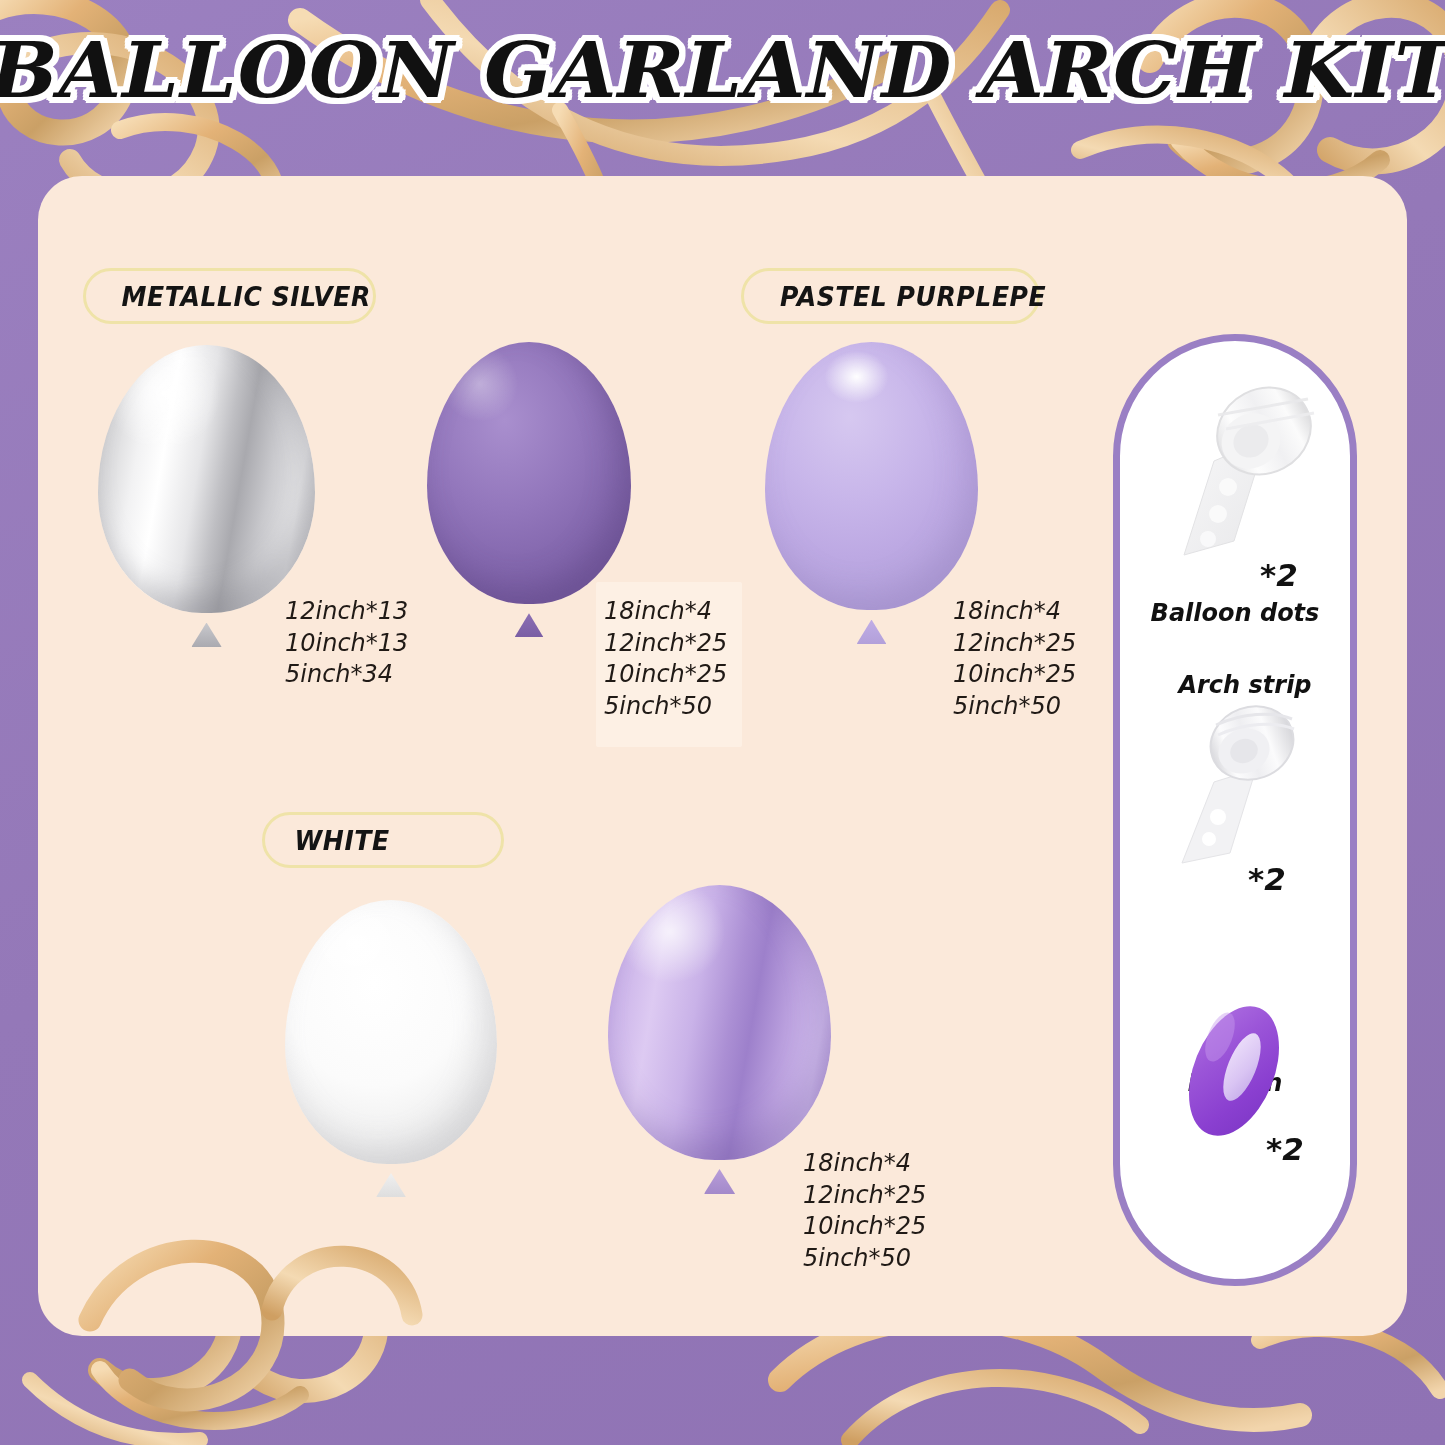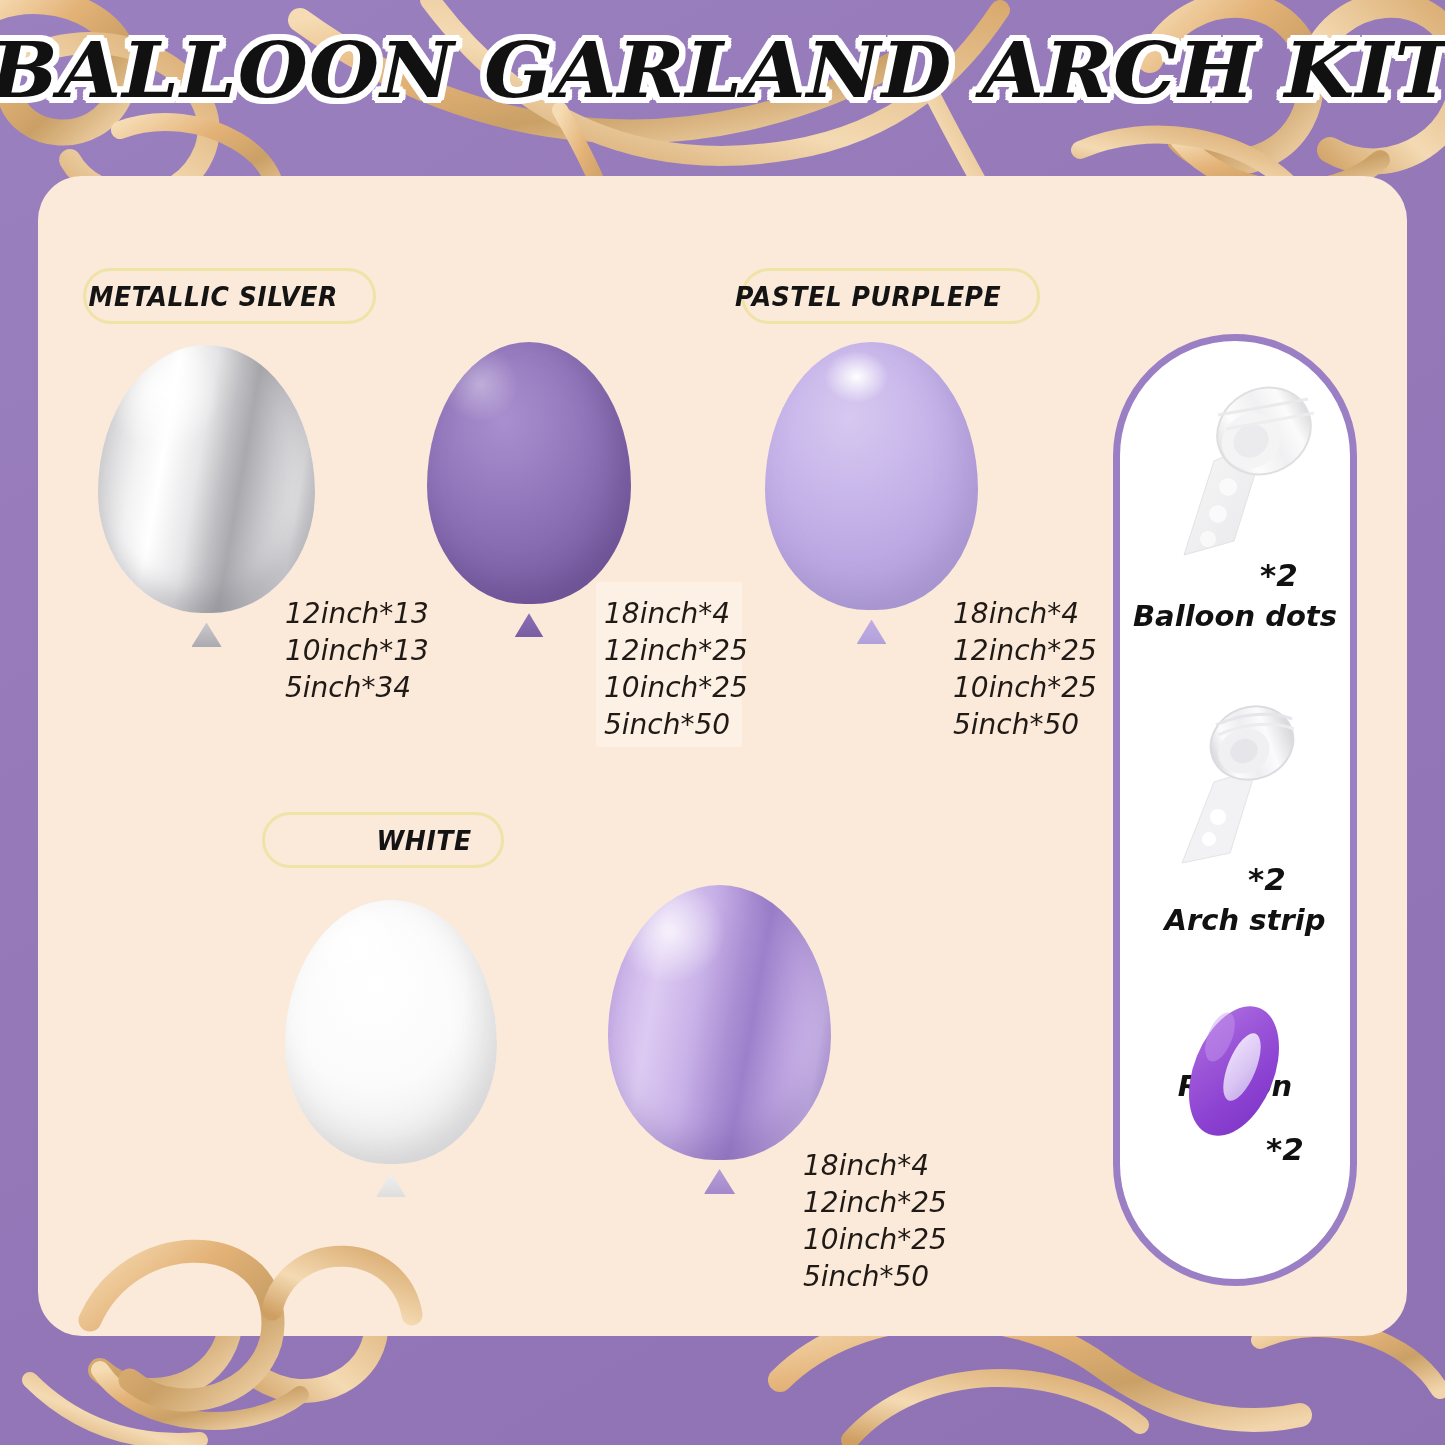--- a/index.html
+++ b/index.html
@@ -39,38 +39,38 @@
     z-index:40;
   }
 
   
   .pill{
     position:absolute;
     border:3px solid #efe3a8;
     background:#fbe9da;
     border-radius:30px;
     height:56px;
-    display:flex;align-items:center;justify-content:flex-end;
+    display:flex;align-items:center;justify-content:flex-start;
     padding:0 26px;
     box-sizing:border-box;
   }
   .pill-label{
     font-family:"DejaVu Sans",sans-serif;
     font-weight:bold;font-style:italic;
     font-size:27px;letter-spacing:0.6px;
     color:#141414;white-space:nowrap;
     transform:scaleX(0.93);
   }
 
   
   .sizes{
     position:absolute;
     font-family:"DejaVu Sans",sans-serif;
     font-style:italic;
-    font-size:28px;line-height:1.32;
+    font-size:24px;line-height:1.32;
     color:#201a16;white-space:nowrap;
   }
   .sizes .ln{display:block;}
   .size-patch{
     position:absolute;background:#fdf0e4;border-radius:2px;
   }
 
   
   .balloon{position:absolute;}
   .balloon .body{position:absolute;left:0;top:0;width:100%;height:88%;
@@ -83,21 +83,21 @@
   
   .panel{
     position:absolute;left:1113px;top:334px;width:244px;height:952px;
     background:#ffffff;border:7px solid #9a7fc4;
     border-radius:122px;box-sizing:border-box;
   }
   .acc{position:absolute;width:100%;text-align:center;}
   .acc-name{
     font-family:"DejaVu Sans",sans-serif;
     font-weight:bold;font-style:italic;
-    font-size:29px;color:#111;white-space:nowrap;
+    font-size:24px;color:#111;white-space:nowrap;
   }
   .acc-qty{
     position:absolute;
     font-family:"DejaVu Sans",sans-serif;
     font-weight:bold;font-style:italic;
     font-size:31px;color:#111;
   }
   .acc-art{position:absolute;}
 </style>
 </head>
@@ -333,21 +333,21 @@
 
           <ellipse cx="100" cy="66" rx="42" ry="36" fill="url(#clearroll)" transform="rotate(-20 100 66)"></ellipse>
           <ellipse cx="100" cy="66" rx="42" ry="36" fill="none" stroke="#dcdce0" stroke-width="2" transform="rotate(-20 100 66)"></ellipse>
           <ellipse cx="92" cy="74" rx="26" ry="22" fill="#f0f0f3" transform="rotate(-20 92 74)"></ellipse>
           <ellipse cx="92" cy="74" rx="14" ry="12" fill="#e6e6ea" transform="rotate(-20 92 74)"></ellipse>
           <path d="M64,48 C90,36 120,34 140,42" stroke="#e6e6ea" stroke-width="3" fill="none"></path>
           <path d="M66,58 C92,46 122,44 142,52" stroke="#ececf0" stroke-width="3" fill="none"></path>
         </svg>
       </div>
       <div class="acc-qty" style="left:128px;top:190px;">*2</div>
-      <div class="acc-name" style="margin-top:232px;padding-left:20px;">Arch strip</div>
+      <div class="acc-name" style="padding-left:20px;">Arch strip</div>
     </div>
 
     <div class="acc" style="top:640px;">
       <div class="acc-art" style="left:52px;top:4px;width:140px;height:180px;">
         <svg width="140" height="180" viewBox="0 0 140 180">
           <defs>
             <linearGradient id="rib" x1="0" y1="0" x2="1" y2="1">
               <stop offset="0%" stop-color="#b072e2"></stop>
               <stop offset="35%" stop-color="#9b55d8"></stop>
               <stop offset="70%" stop-color="#8a3fd0"></stop>

